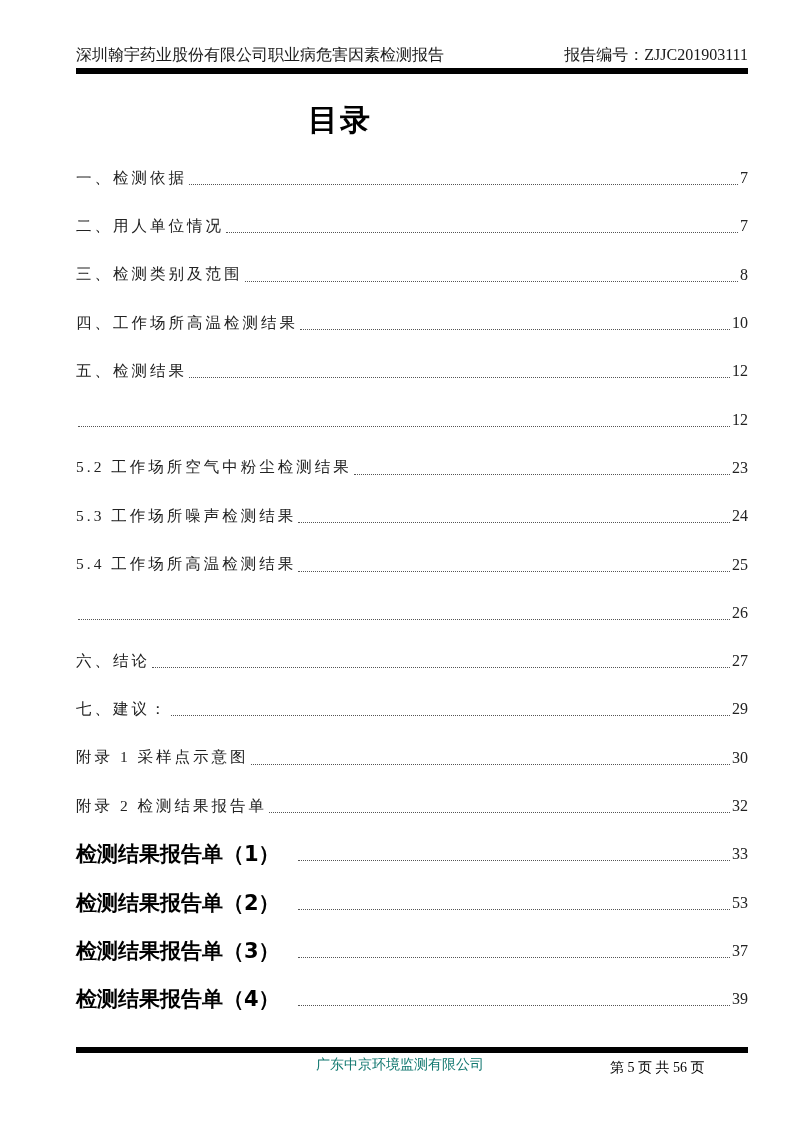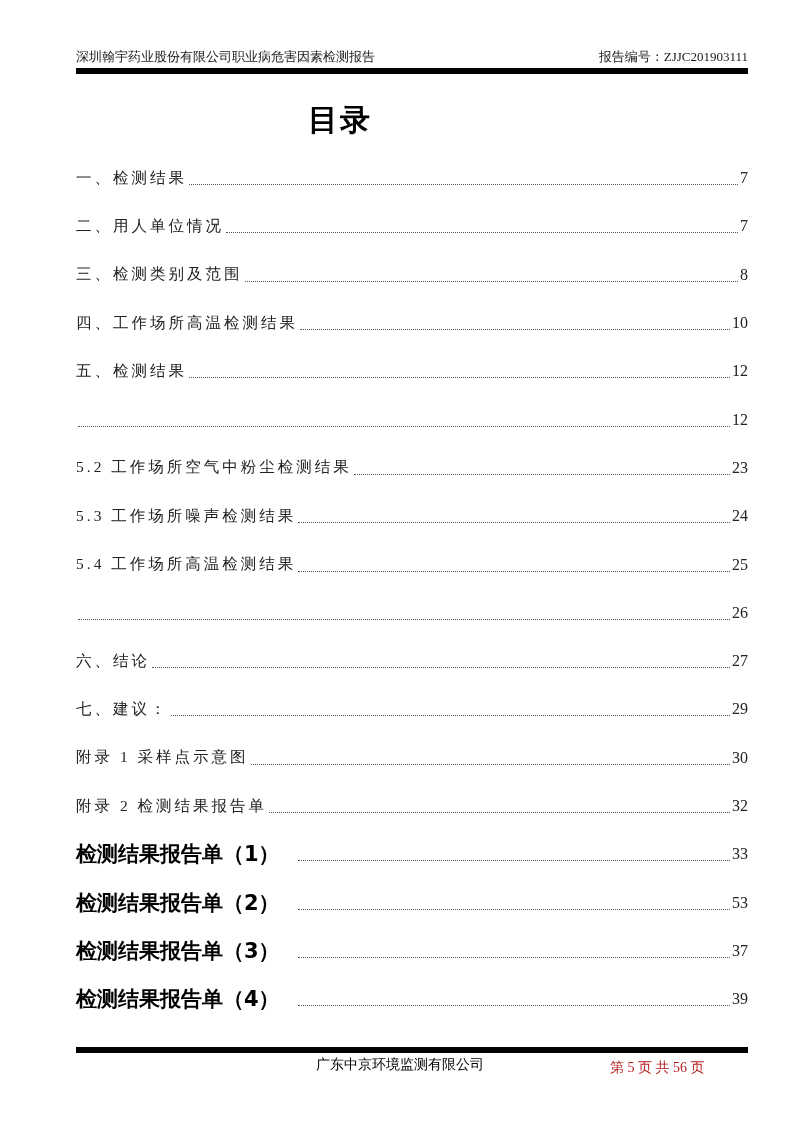--- a/index.html
+++ b/index.html
@@ -17,21 +17,21 @@
   }
   .header {
     position: absolute;
     left: 76px;
     width: 672px;
     top: 46px;
     height: 20px;
     display: flex;
     justify-content: space-between;
     align-items: flex-end;
-    font-size: 13px;
+    font-size: 16px;
     color: #1a1a1a;
   }
   .header-rule {
     position: absolute;
     left: 76px;
     width: 672px;
     top: 68px;
     height: 6px;
     background: #000000;
   }
@@ -94,45 +94,45 @@
     height: 6px;
     background: #000000;
   }
   .footer-company {
     position: absolute;
     left: 0;
     width: 800px;
     top: 1056px;
     text-align: center;
     font-size: 14px;
-    color: #000000;
+    color: #0f766e;
     font-family: "DejaVu Sans", "Liberation Sans", sans-serif;
   }
   .footer-page {
     position: absolute;
     left: 610px;
     top: 1059px;
     font-size: 14px;
-    color: #b91c1c;
+    color: #000000;
   }
 </style>
 </head>
 <body>
 
 <div class="header">
   <span>深圳翰宇药业股份有限公司职业病危害因素检测报告</span>
   <span>报告编号：ZJJC201903111</span>
 </div>
 <div class="header-rule"></div>
 
 <div class="title">目录</div>
 
 <div class="toc" id="toc">
     <div class="toc-row">
-      <span class="label">一、检测结果</span>
+      <span class="label">一、检测依据</span>
       <span class="leader"></span>
       <span class="page">7</span>
     </div>
     <div class="toc-row">
       <span class="label">二、用人单位情况</span>
       <span class="leader"></span>
       <span class="page">7</span>
     </div>
     <div class="toc-row">
       <span class="label">三、检测类别及范围</span>

